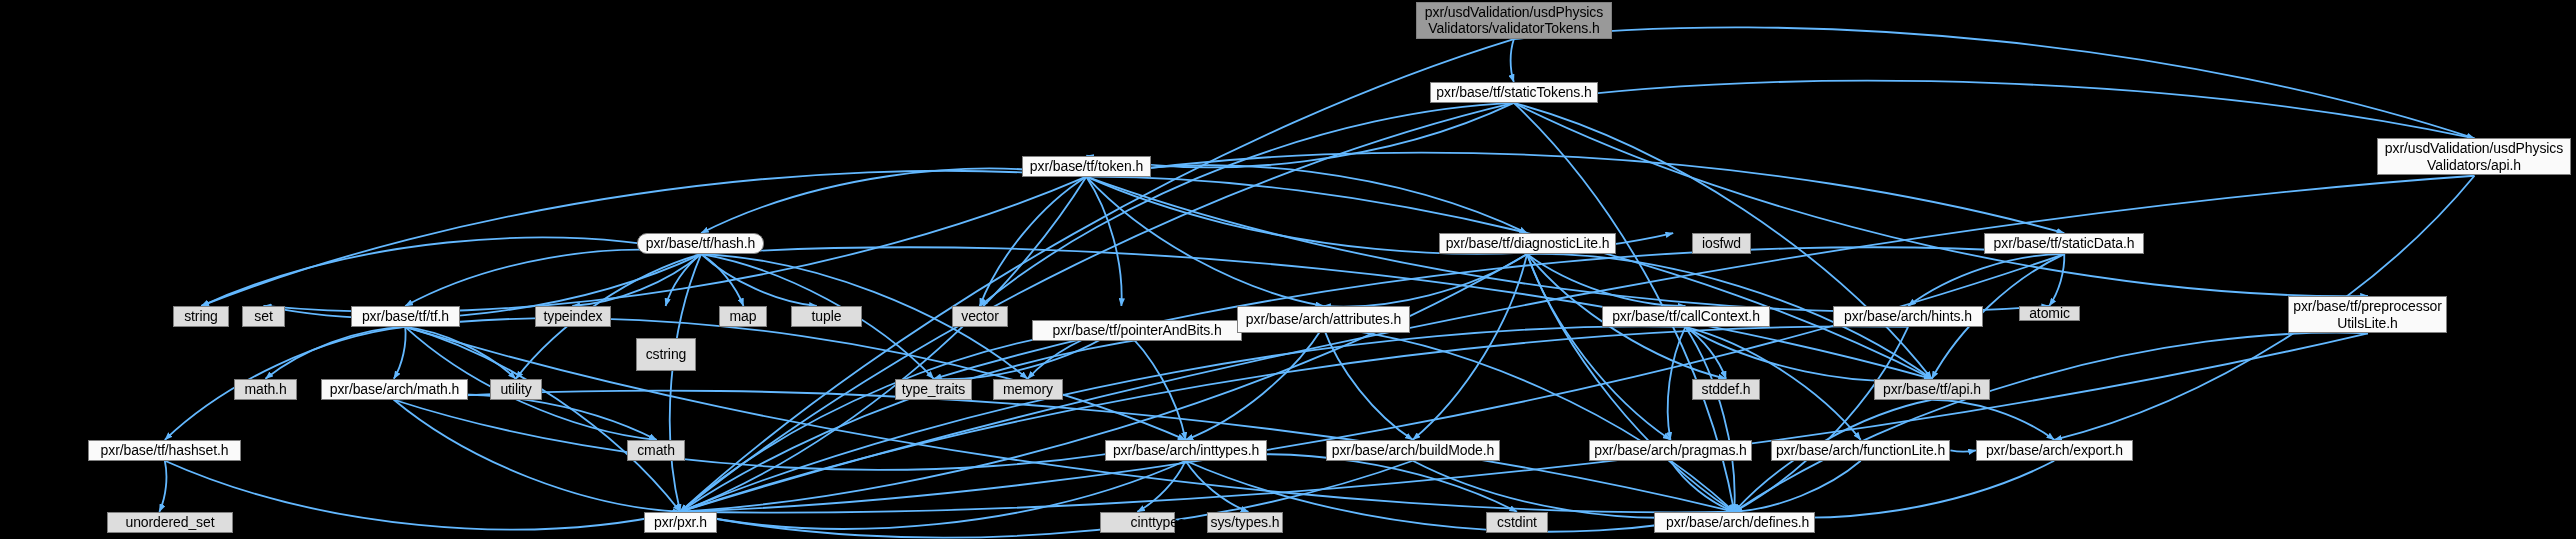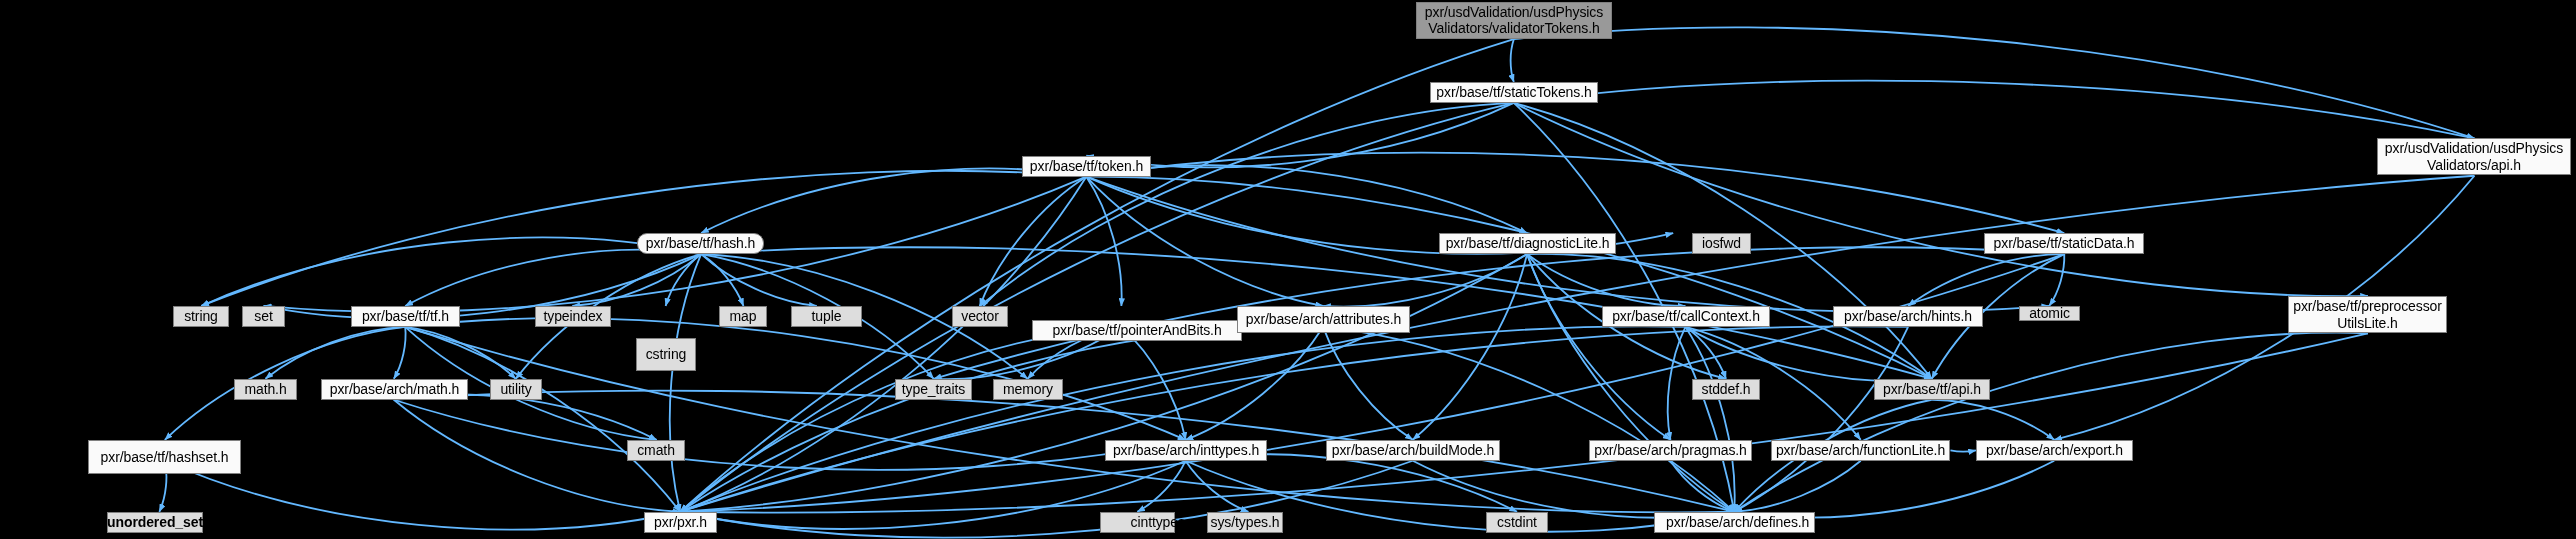--- a/index.html
+++ b/index.html
@@ -188,28 +188,28 @@
       <div class="node ext" style="left: 2019px; top: 306px; width: 61px; height: 15px;">atomic</div>
       <div class="node proj" style="left: 2288px; top: 296px; width: 159px; height: 37px;">pxr/base/tf/preprocessor
 UtilsLite.h</div>
       <div class="node ext" style="left: 234px; top: 379px; width: 63px; height: 21px;">math.h</div>
       <div class="node proj" style="left: 321px; top: 379px; width: 147px; height: 21px;">pxr/base/arch/math.h</div>
       <div class="node ext" style="left: 490px; top: 379px; width: 52px; height: 21px;">utility</div>
       <div class="node ext" style="left: 895px; top: 379px; width: 77px; height: 21px;">type_traits</div>
       <div class="node ext" style="left: 993px; top: 379px; width: 70px; height: 21px;">memory</div>
       <div class="node ext" style="left: 1692px; top: 379px; width: 68px; height: 21px;">stddef.h</div>
       <div class="node ext" style="left: 1874px; top: 379px; width: 116px; height: 21px;">pxr/base/tf/api.h</div>
-      <div class="node proj" style="left: 88px; top: 440px; width: 153px; height: 34px;">pxr/base/tf/hashset.h</div>
+      <div class="node proj" style="left: 88px; top: 440px; width: 153px; height: 21px;">pxr/base/tf/hashset.h</div>
       <div class="node ext" style="left: 627px; top: 440px; width: 58px; height: 21px;">cmath</div>
       <div class="node proj" style="left: 1105px; top: 440px; width: 162px; height: 21px;">pxr/base/arch/inttypes.h</div>
       <div class="node proj" style="left: 1326px; top: 440px; width: 174px; height: 21px;">pxr/base/arch/buildMode.h</div>
       <div class="node proj" style="left: 1589px; top: 440px; width: 163px; height: 21px;">pxr/base/arch/pragmas.h</div>
       <div class="node proj" style="left: 1771px; top: 440px; width: 179px; height: 21px;">pxr/base/arch/functionLite.h</div>
       <div class="node proj" style="left: 1976px; top: 440px; width: 157px; height: 21px;">pxr/base/arch/export.h</div>
-      <div class="node ext" style="left: 107px; top: 512px; width: 96px; height: 21px; font-weight: bold;">unordered_set</div>
+      <div class="node ext" style="left: 107px; top: 512px; width: 126px; height: 21px;">unordered_set</div>
       <div class="node proj" style="left: 644px; top: 512px; width: 73px; height: 21px;">pxr/pxr.h</div>
       <div class="node ext" style="left: 1100px; top: 512px; width: 75px; height: 21px; padding-left: 44px;">cinttypes</div>
       <div class="node ext" style="left: 1207px; top: 512px; width: 76px; height: 21px;">sys/types.h</div>
       <div class="node ext" style="left: 1486px; top: 512px; width: 62px; height: 21px;">cstdint</div>
       <div class="node proj" style="left: 1654px; top: 512px; width: 161px; height: 21px; padding-left: 10px;">pxr/base/arch/defines.h</div>
     </div>
 </div>
 
 
 </body></html>

